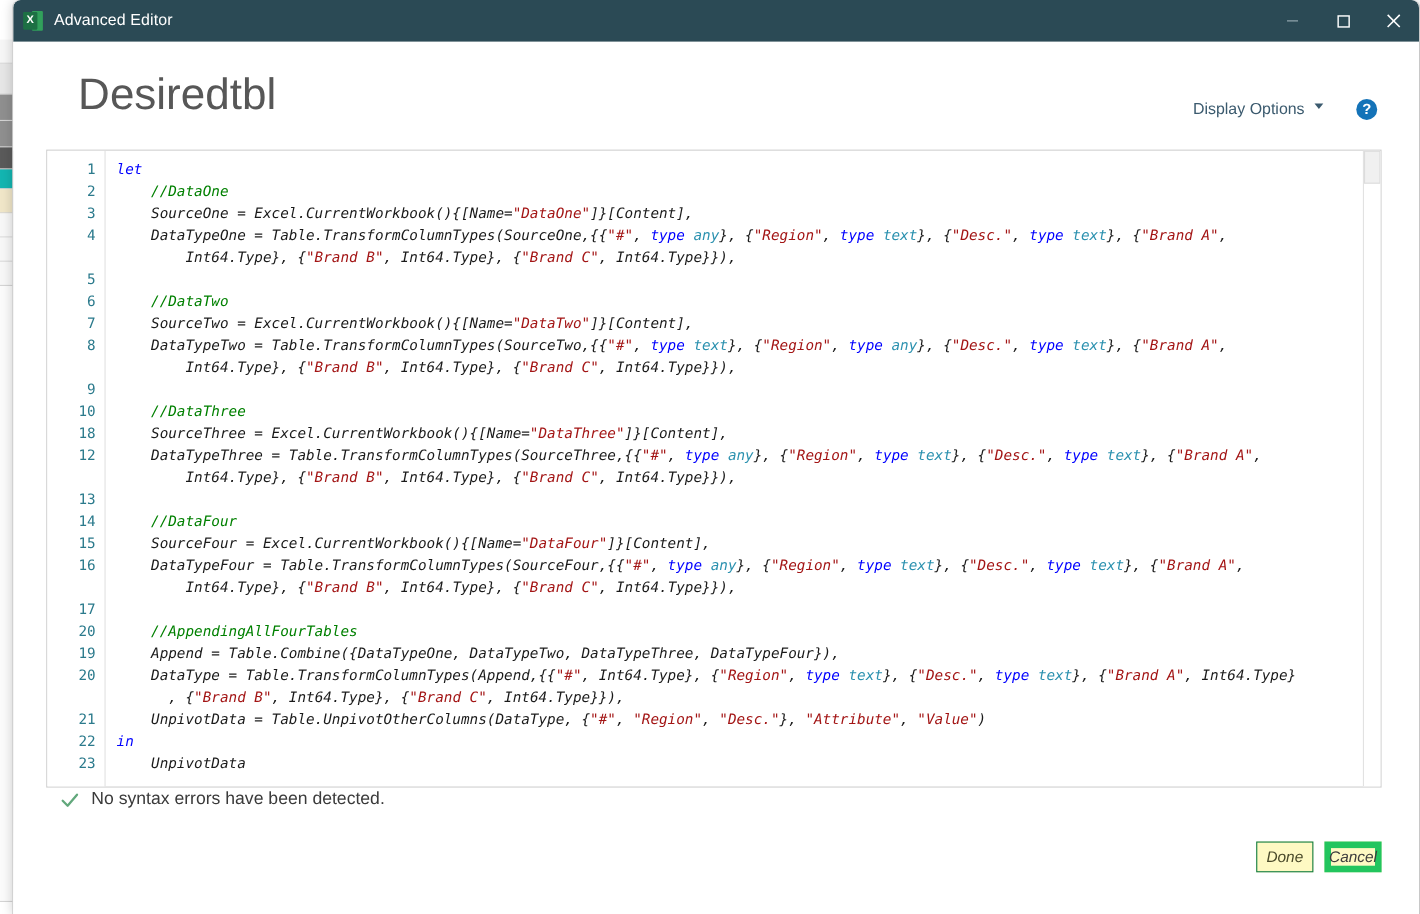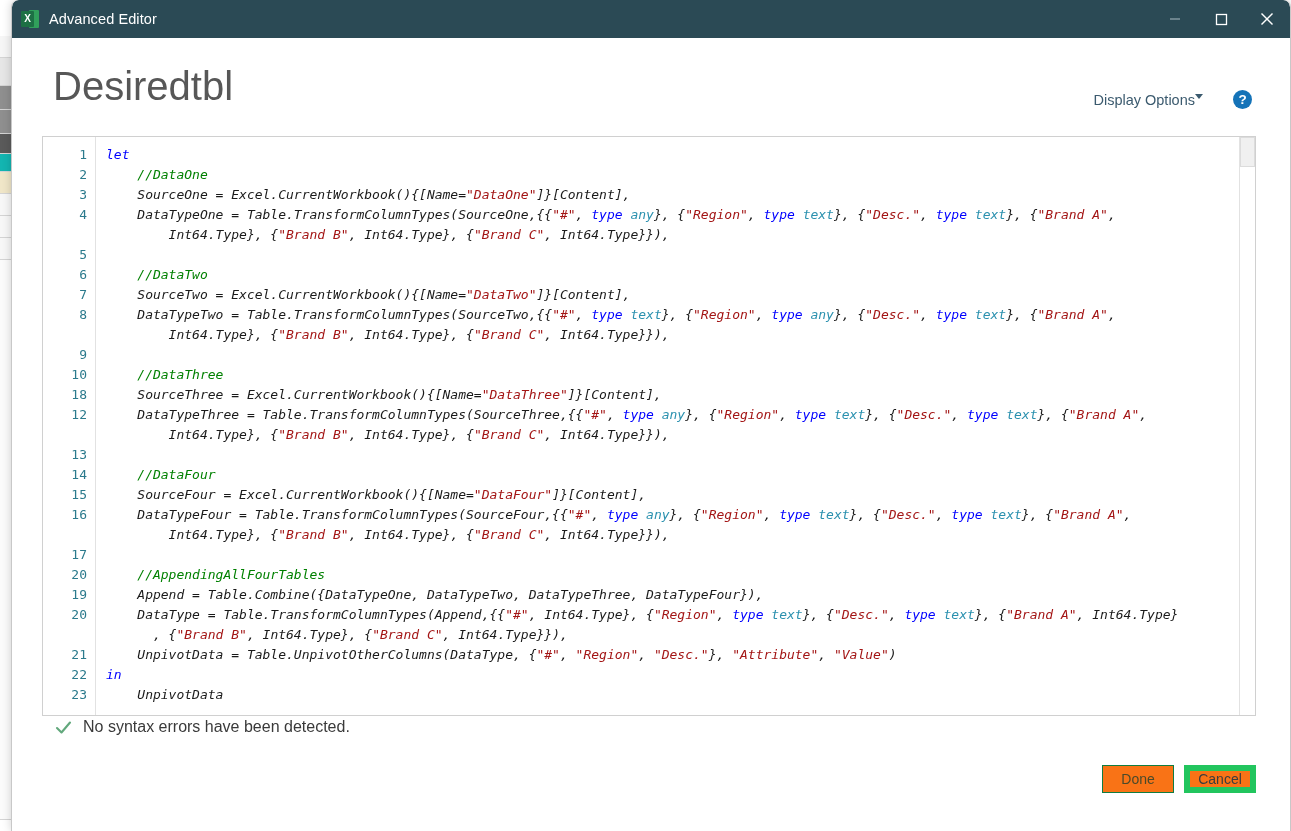--- a/index.html
+++ b/index.html
@@ -89,39 +89,39 @@
     cursor: default;
   }
   .win-btn svg { display: block; }
 
   
   #header {
     position: relative;
     height: 99px;
     background: #ffffff;
     display: flex; align-items: flex-start;
-    padding: 0 38px 0 41px;
+    padding: 0 38px 0 59px;
   }
   #page-title {
     margin-top: 25px;
     font-size: 40px;
     font-weight: 300;
     color: #575757;
     line-height: 1.15;
     letter-spacing: 0px;
   }
   #header-right {
     margin-left: auto;
     margin-top: 52px;
     display: flex; align-items: center;
   }
   #display-options {
     font-size: 14.5px;
     color: #3b5a6e;
-    display: flex; align-items: flex-start; 
+    display: flex; align-items: flex-start; gap: 9px;
     cursor: default;
     white-space: nowrap;
     margin-left: 45px;
   }
   #display-options .caret {
     display: inline-block;
     width: 0; height: 0;
     border-left: 4.5px solid transparent;
     border-right: 4.5px solid transparent;
     border-top: 5px solid #3b5a6e;
@@ -217,27 +217,28 @@
     display: flex; align-items: center; justify-content: center;
   }
 
   
   #footer {
     position: absolute;
     right: 34px; top: 765px;
     display: flex; gap: 10px;
   }
   .btn {
-    width: 72px; height: 28px;
+    width: 52px; height: 28px;
     font-size: 14px;
     font-family: "Liberation Sans", sans-serif;
     display: flex; align-items: center; justify-content: center;
     cursor: default;
-    background: #f97316;
+    background: #fef9c3;
     color: #3d3d3d;
+    font-style: italic;
   }
   .btn.primary {
     border: 1.6px solid #107c41;
     color: #4a4a2a;
   }
   .btn.secondary {
     border: 6px solid #22c55e;
   }
 </style>
 </head>

